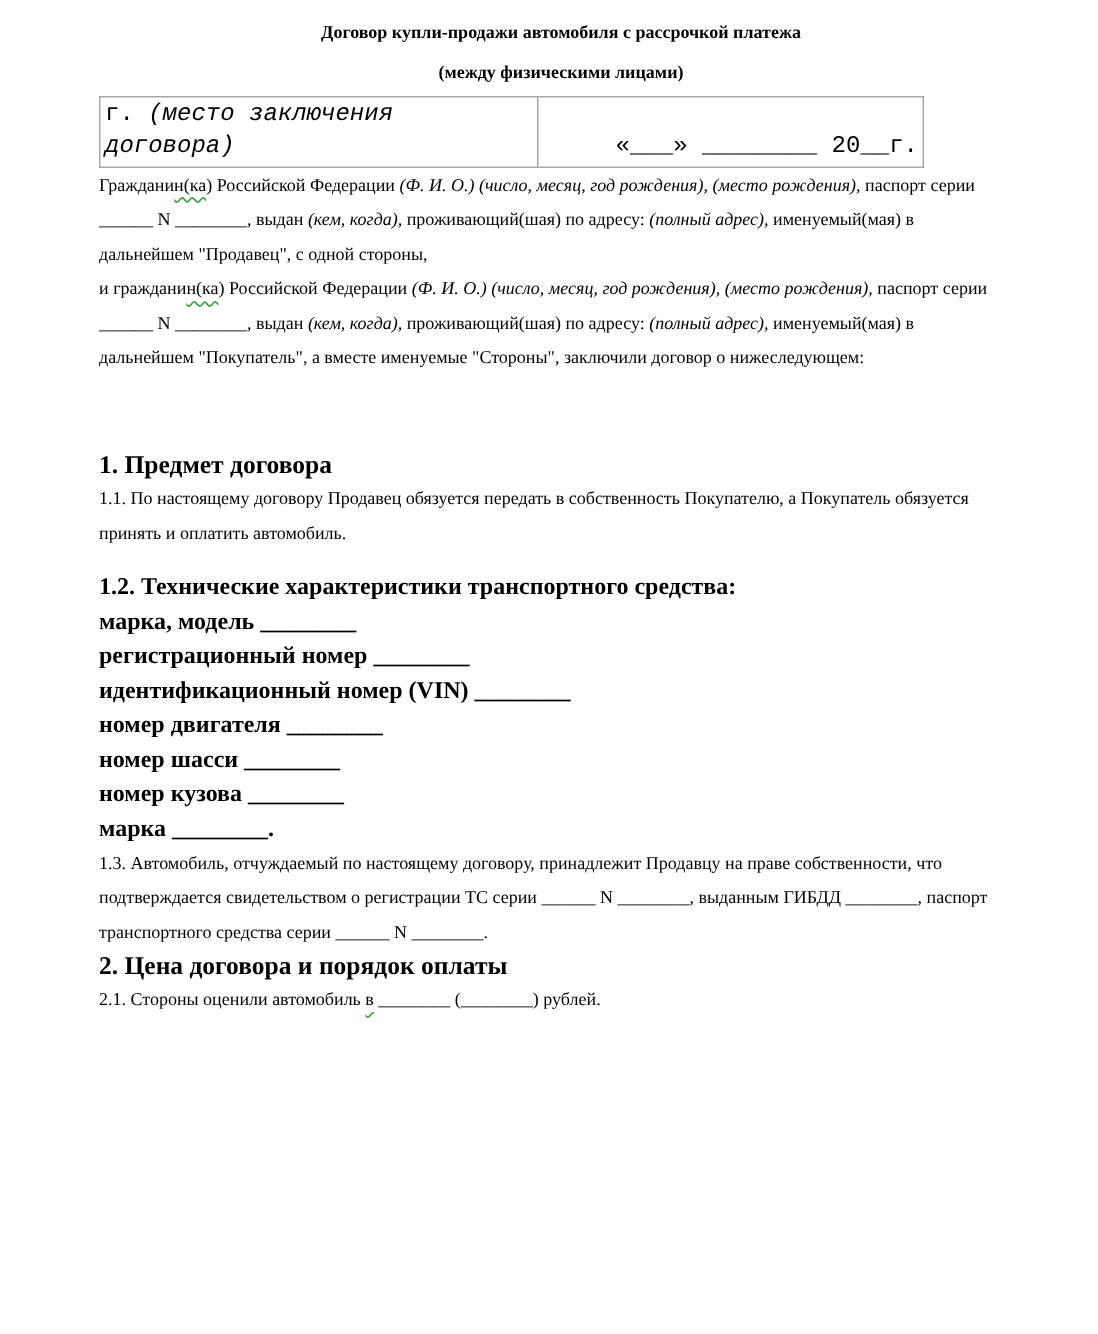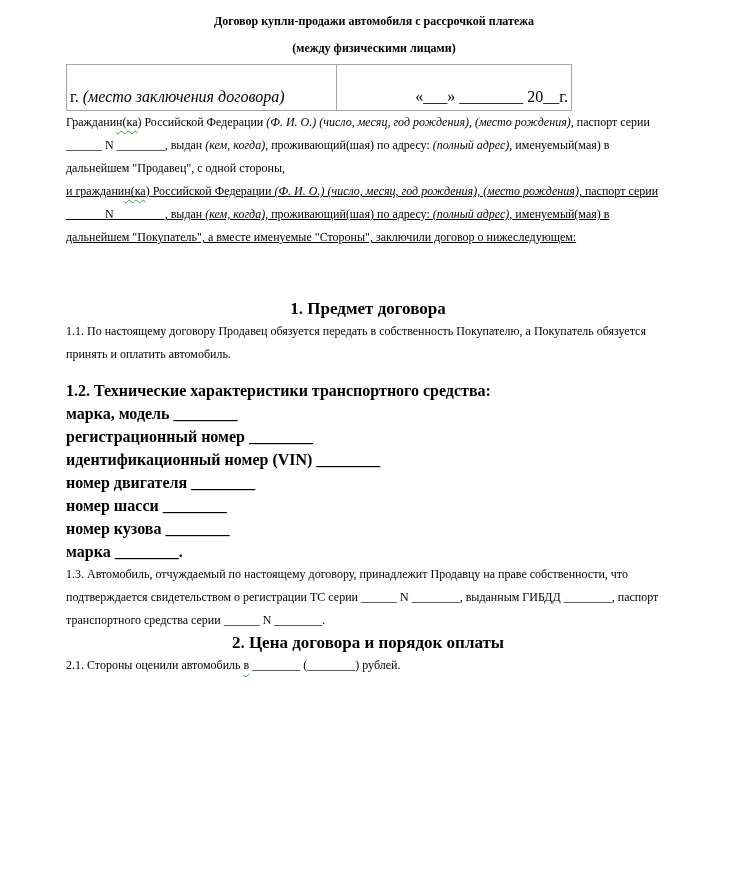--- a/index.html
+++ b/index.html
@@ -22,22 +22,23 @@
   .doc-title {
     font-size: 12px;
     font-weight: bold;
     line-height: 27px;
     text-align: center;
     margin: 0 0 0 12px;
   }
   table.header-table {
     border-collapse: collapse;
     table-layout: fixed;
-    width: 506px;
+    width: 550px;
     margin-top: 2px;
+    font-family: Liberation Mono, monospace;
   }
   table.header-table td {
     border: 1px solid #a6a6a6;
     vertical-align: bottom;
     height: 41px;
     font-size: 16px;
     line-height: 21px;
     padding: 1px 3px 3px 3px;
   }
   td.place-cell { width: 52%; }
@@ -50,34 +51,33 @@
   }
   .spec-line {
     font-size: 16px;
     line-height: 23px;
     font-weight: bold;
   }
   .sec-heading {
     font-size: 17px;
     font-weight: bold;
     line-height: 22px;
-    text-align: center;
     margin: 0;
   }
   .it { font-style: italic; }
   .sp {
     text-decoration: underline;
     text-decoration-style: wavy;
     text-decoration-color: #2e9e3e;
     text-decoration-thickness: 1px;
     text-underline-offset: 4px;
     text-decoration-skip-ink: none;
   }
   .mt-seller  { margin-top: 11px; }
-  .mt-buyer   { margin-top: 18px; text-decoration: underline; }
+  .mt-buyer   { margin-top: 18px; }
   .mt-h1      { margin-top: 49px; }
   .mt-p11     { margin-top: 9px;  }
   .mt-p12     { margin-top: 13px; }
   .mt-p13     { margin-top: 13px; }
   .mt-h2      { }
   .mt-p21     { margin-top: 12px; }
   .mt-p22     { margin-top: 18px; }
 </style>
 </head>
 <body>

